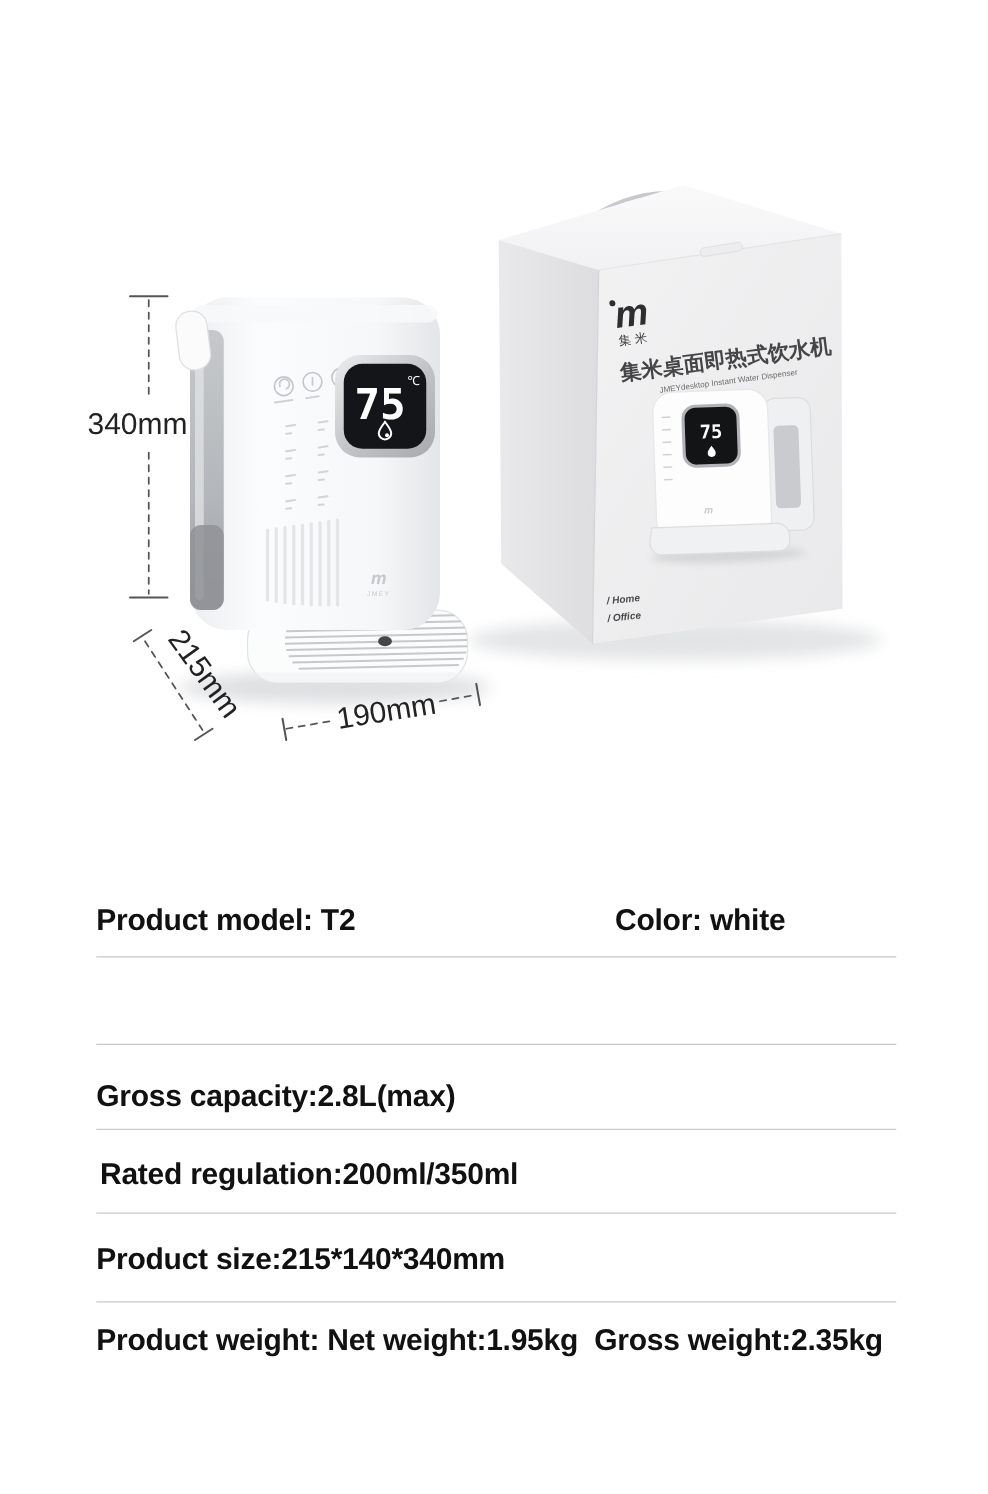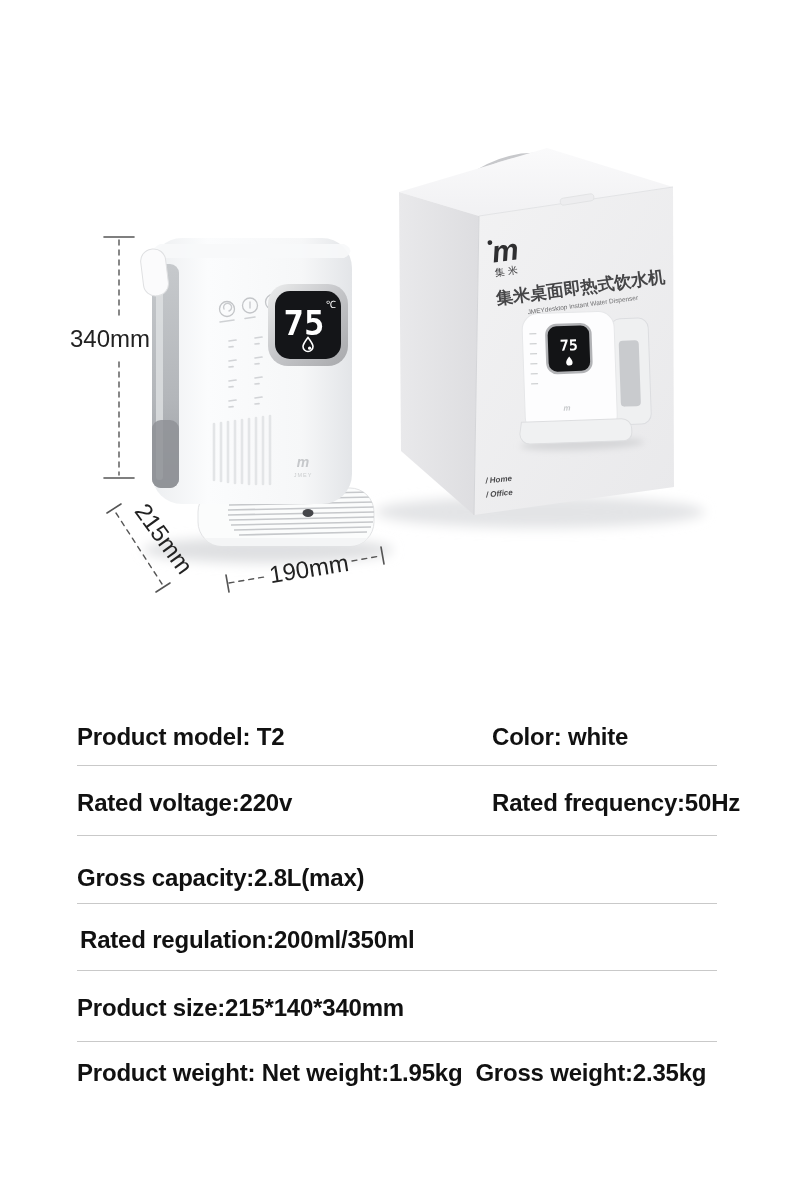--- a/index.html
+++ b/index.html
@@ -250,22 +250,20 @@
 
   <div class="spec-table">
 
     <div class="spec-row" style="top:717px">
       <span class="cell-left">Product model: T2</span>
       <span class="cell-right">Color: white</span>
     </div>
     <div class="divider" style="top:765px"></div>
 
     <div class="spec-row" style="top:783px">
-      <span class="cell-left">Rated voltage:220v</span>
-      <span class="cell-right">Rated frequency:50Hz</span>
     </div>
     <div class="divider" style="top:835px"></div>
 
     <div class="spec-row" style="top:858px">
       <span class="cell-left">Gross capacity:2.8L(max)</span>
     </div>
     <div class="divider" style="top:903px"></div>
 
     <div class="spec-row" style="top:920px">
       <span class="cell-left" style="left:80px">Rated regulation:200ml/350ml</span>

